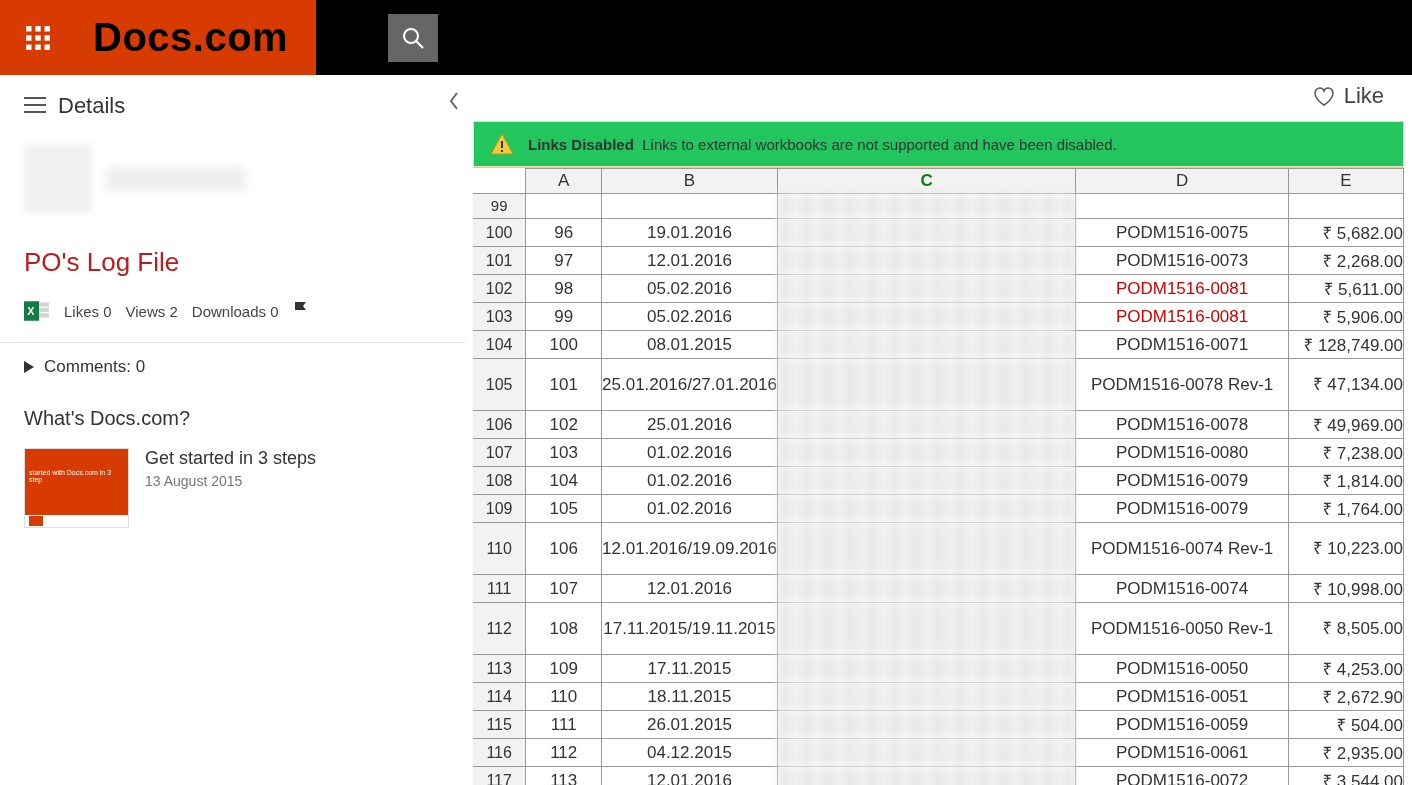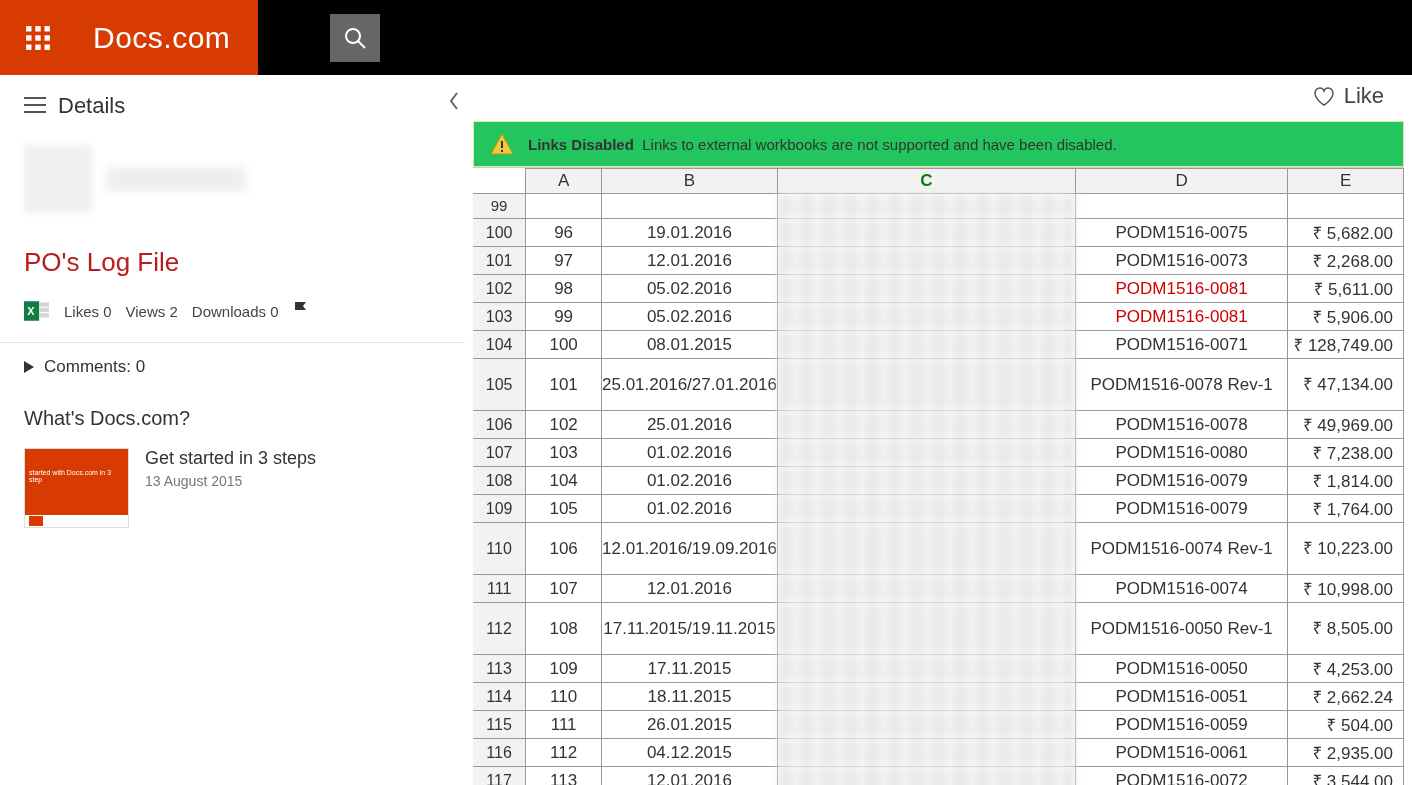--- a/index.html
+++ b/index.html
@@ -3,21 +3,21 @@
 <meta charset="utf-8">
 <style>
 * { box-sizing: border-box; margin: 0; padding: 0; }
 body { font-family: "Segoe UI", Arial, sans-serif; font-size: 14px; color: #333; background: #fff; width: 1412px; height: 785px; overflow: hidden; }
 
 
 .topbar { display: flex; align-items: center; height: 75px; background: #000; }
 .waffle { width: 75px; height: 75px; background: #d83b01; display: flex; align-items: center; justify-content: center; cursor: pointer; }
 .waffle svg { fill: #fff; }
 .brand { background: #d83b01; height: 75px; display: flex; align-items: center; padding: 0 28px 0 18px; }
-.brand-txt { color: #ffffff; font-size: 30px; font-weight: 400; letter-spacing: .5px; }
+.brand-txt { color: #000000; font-size: 40px; font-weight: 700; letter-spacing: .5px; }
 .search-wrap { display: flex; margin-left: 72px; }
 .search-input { width: 340px; height: 48px; border: none; font-size: 18px; padding: 0 14px; outline: none; background: #fff; color: #666; }
 .search-btn { width: 50px; height: 48px; background: #666; border: none; display:flex; align-items:center; justify-content:center; cursor:pointer; }
 .search-btn svg { stroke: #fff; fill: none; }
 
 
 .main { display: flex; height: calc(785px - 75px); }
 .sidebar { width: 465px; padding: 18px 24px 24px 24px; border-right: none; position: relative; }
 .sb-header { display:flex; align-items:center; gap:12px; font-size: 22px; color:#333; margin-bottom: 26px; }
 .hamburger-ic svg { stroke:#555; }
@@ -57,21 +57,21 @@
 th { background:#f2f2f2; font-weight:400; color:#333; position:relative; }
 th.selected { color:#107c10; font-weight:600; }
 td.rh { background:#f2f2f2; border-left:none; width:54px; font-size:16px; }
 td.rh-partial { background:#f2f2f2; border-left:none; width:54px; font-size:15px; height:10px; line-height:0; padding:0; }
 col.c-rh { width:54px; }
 col.c-a { width:78px; }
 col.c-b { width:134px; }
 col.c-c { width:312px; }
 col.c-d { width:216px; }
 col.c-e { width:116px; }
-td.col-e { text-align:right; padding-right:10px; }
+td.col-e { text-align:right; padding-right:0; }
 td.red { color:#c00; }
 td.blur { filter: blur(4px); color:transparent; background: repeating-linear-gradient(90deg,#e8e8e8 0 14px,#f4f4f4 14px 22px); }
 tr.tall td { height:52px; line-height:1.25; white-space:normal; }
 th.corner { background:#fff; border-top:none; border-left:none; }
 </style>
 </head>
 <body>
 
 <div class="topbar">
   <div class="waffle">
@@ -330,21 +330,21 @@
               <td class="blur"></td>
               <td class="">PODM1516-0050</td>
               <td class="col-e">₹ 4,253.00</td>
             </tr>
             <tr>
               <td class="rh">114</td>
               <td>110</td>
               <td>18.11.2015</td>
               <td class="blur"></td>
               <td class="">PODM1516-0051</td>
-              <td class="col-e">₹ 2,662.24</td>
+              <td class="col-e">₹ 2,672.90</td>
             </tr>
             <tr>
               <td class="rh">115</td>
               <td>111</td>
               <td>26.01.2015</td>
               <td class="blur"></td>
               <td class="">PODM1516-0059</td>
               <td class="col-e">₹ 504.00</td>
             </tr>
             <tr>

